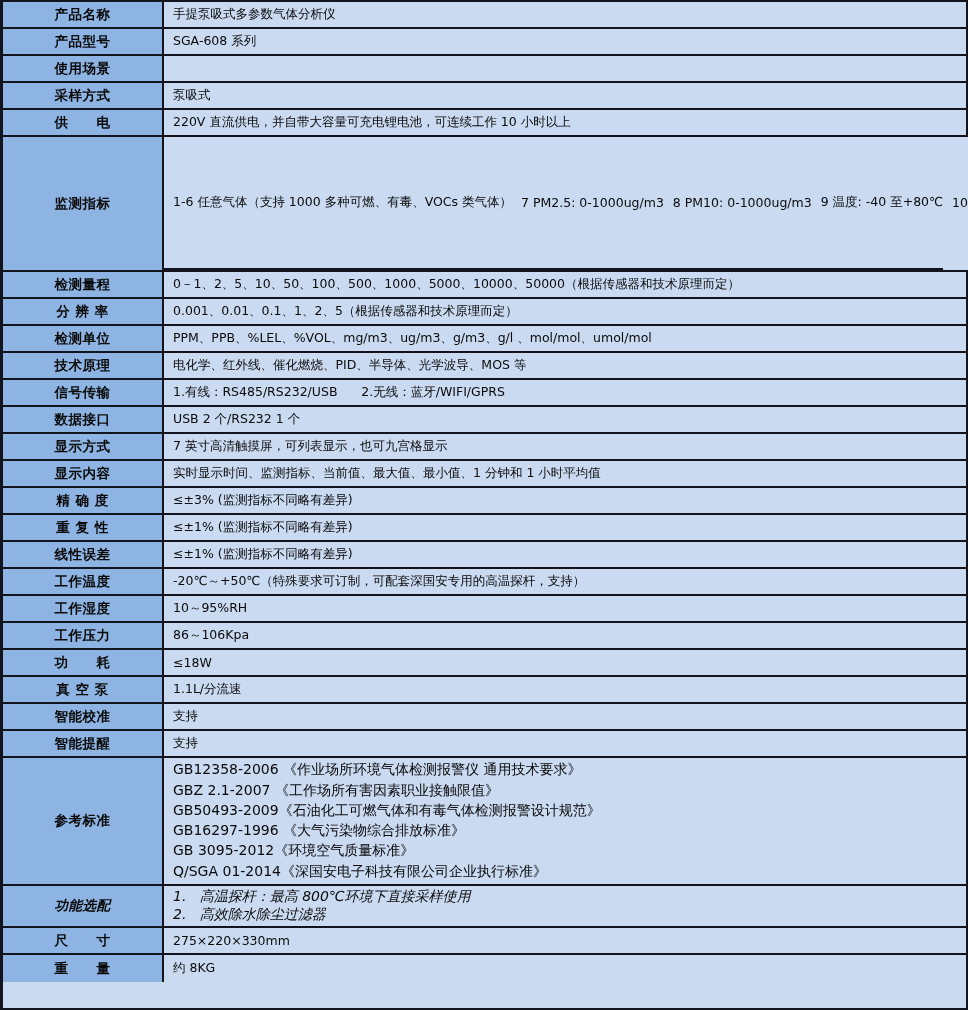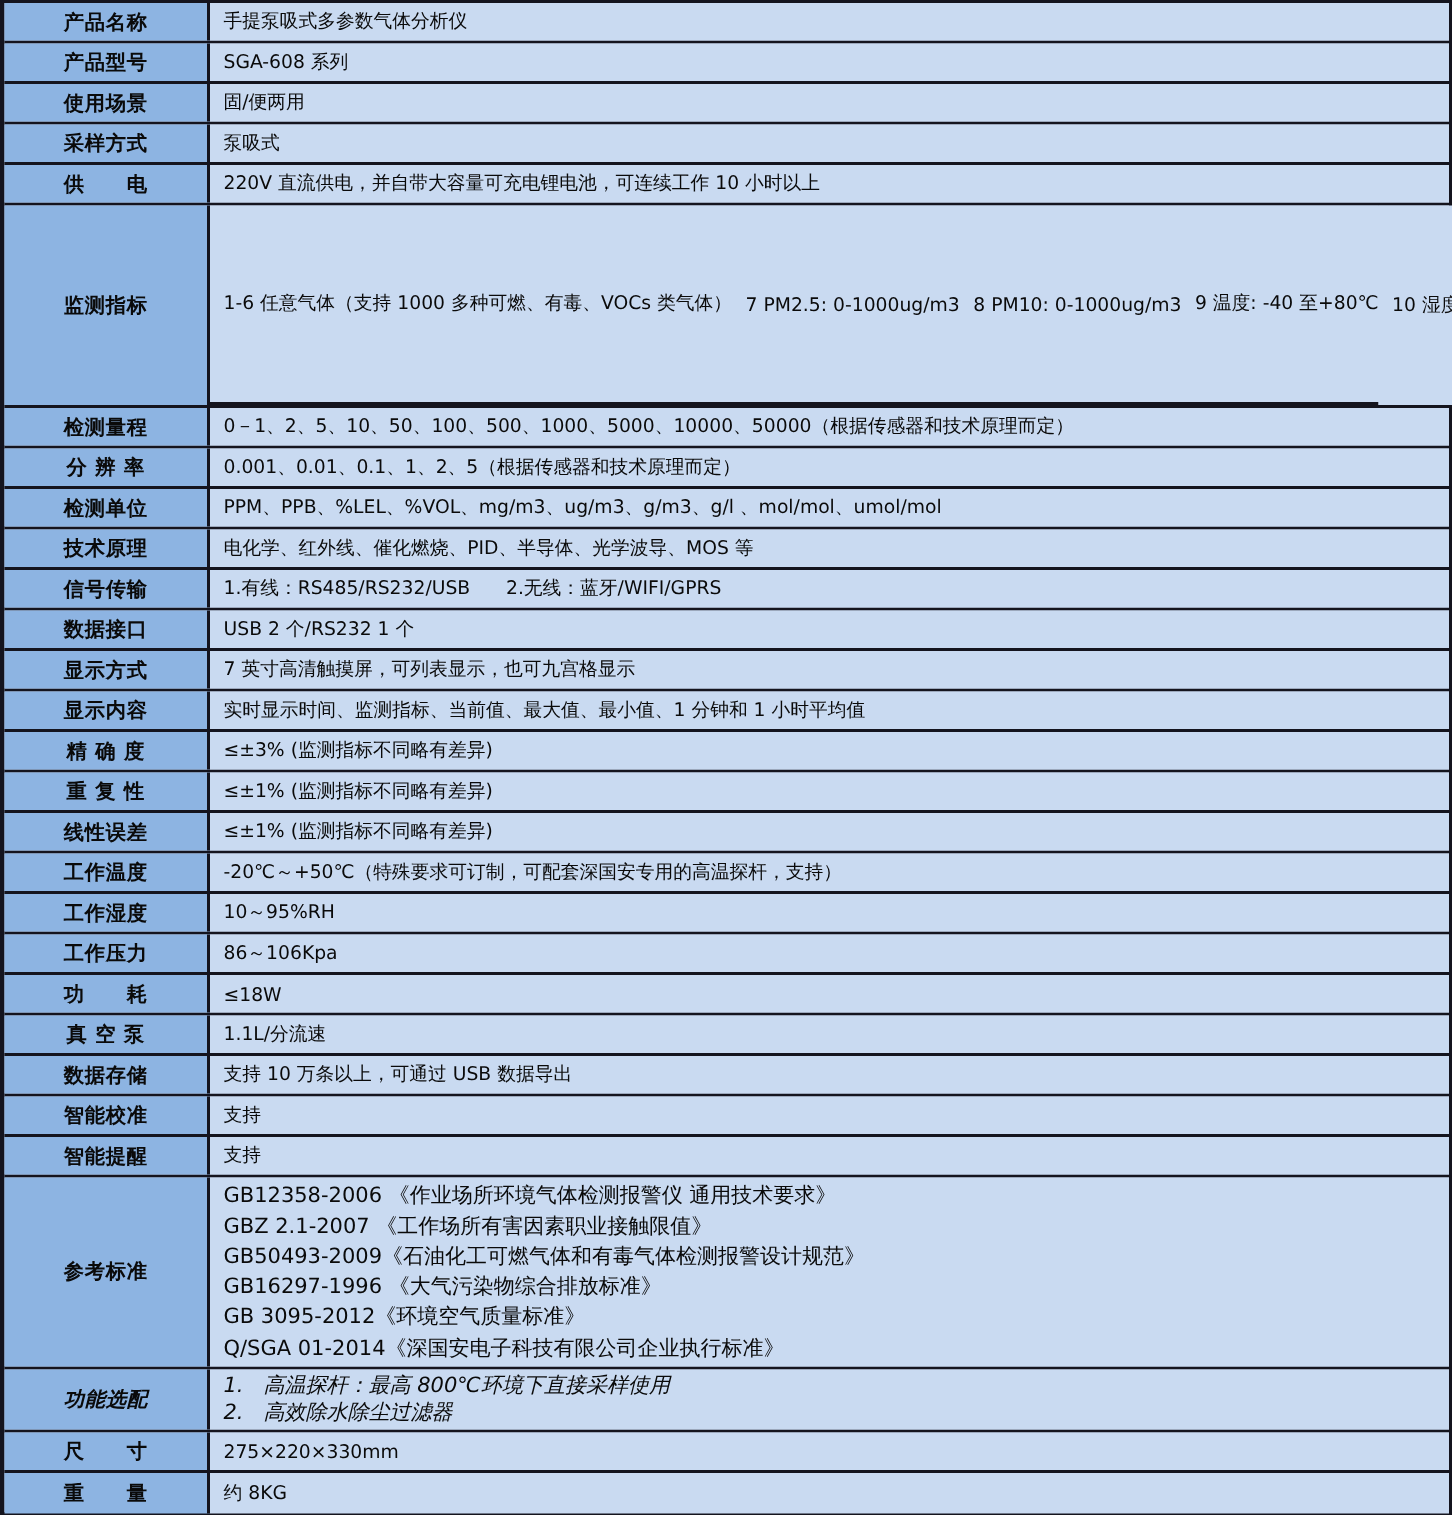--- a/index.html
+++ b/index.html
@@ -27,21 +27,21 @@
   .row{
     display:flex;flex-direction:row;
     height:27px;flex:none;
     border-bottom:2px solid var(--border);
   }
   .row:last-child{border-bottom:none;}
   .row.h135{height:135px;}
   .row.h128{height:128px;}
   .row.h42{height:42px;font-style:italic;}
   .lbl{
-    width:137px;flex:none;
+    width:161px;flex:none;
     background:var(--label-bg);
     border-right:2px solid var(--border);
     display:flex;align-items:center;justify-content:center;
     font-weight:bold;font-size:13.5px;
     white-space:pre;
     letter-spacing:0.5px;
   }
   .val{
     flex:1;
     background:var(--value-bg);
@@ -79,21 +79,20 @@
     <div class="val">手提泵吸式多参数气体分析仪</div>
   </div>
 
   <div class="row">
     <div class="lbl">产品型号</div>
     <div class="val">SGA-608 系列</div>
   </div>
 
   <div class="row">
     <div class="lbl">使用场景</div>
-    <div class="val">固/便两用</div>
   </div>
 
   <div class="row">
     <div class="lbl">采样方式</div>
     <div class="val">泵吸式</div>
   </div>
 
   <div class="row">
     <div class="lbl">供　　电</div>
     <div class="val">220V 直流供电，并自带大容量可充电锂电池，可连续工作 10 小时以上</div>
@@ -183,24 +182,20 @@
   <div class="row">
     <div class="lbl">功　　耗</div>
     <div class="val">≤18W</div>
   </div>
 
   <div class="row">
     <div class="lbl">真 空 泵</div>
     <div class="val">1.1L/分流速</div>
   </div>
 
-  <div class="row">
-    <div class="lbl">数据存储</div>
-    <div class="val">支持 10 万条以上，可通过 USB 数据导出</div>
-  </div>
 
   <div class="row">
     <div class="lbl">智能校准</div>
     <div class="val">支持</div>
   </div>
 
   <div class="row">
     <div class="lbl">智能提醒</div>
     <div class="val">支持</div>
   </div>

